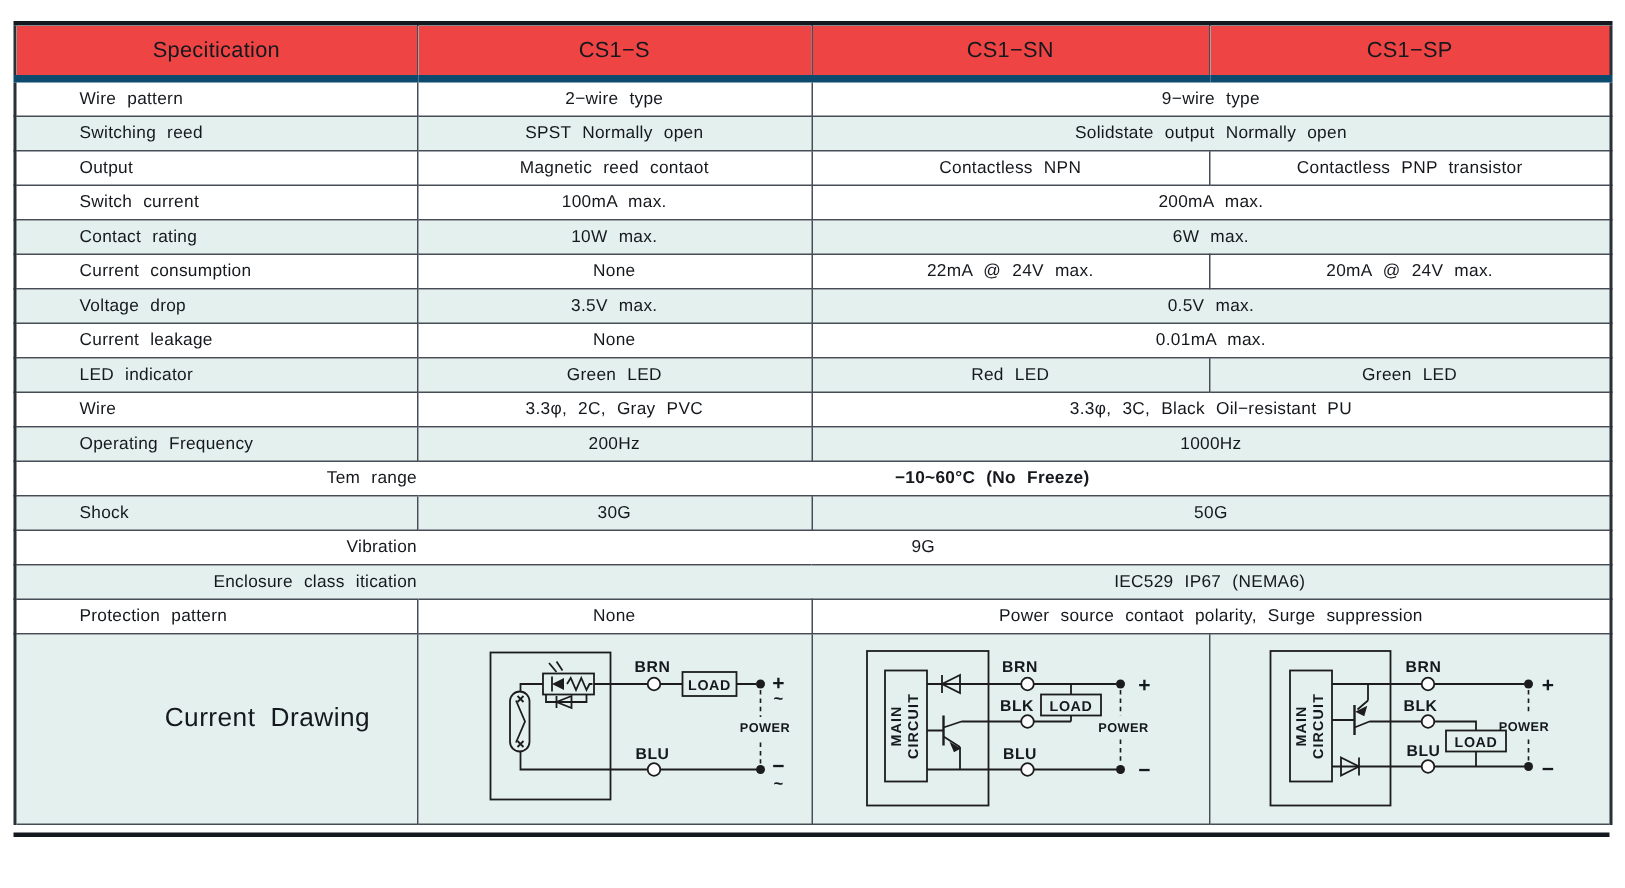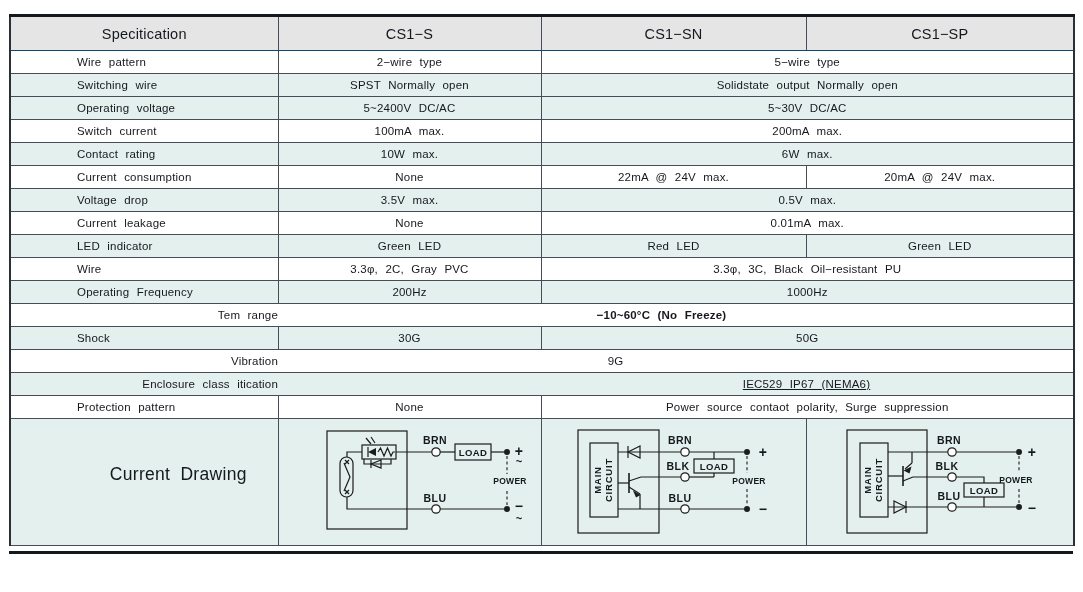--- a/index.html
+++ b/index.html
@@ -6,28 +6,28 @@
   .page{position:relative;width:1083px;height:592px;background:#ffffff;
         font-family:"Liberation Sans",sans-serif;color:#15181d;overflow:hidden;}
   .sheet{position:absolute;left:9px;top:14px;width:1064px;}
   table.spec{border-collapse:collapse;table-layout:fixed;width:1064px;
              border-left:2px solid #2a2f38;border-right:2px solid #2a2f38;
              border-top:3px solid #14181f;border-bottom:1px solid #2a2f38;}
   col.c0{width:268px;} col.c1{width:263px;} col.c2{width:265px;} col.c3{width:268px;}
   th,td{border:1px solid #464d57;font-weight:normal;font-size:11.5px;
         letter-spacing:.2px;word-spacing:4px;text-align:center;padding:0;
         height:22px;white-space:nowrap;overflow:hidden;background:transparent;}
-  thead th{background:#e5e5e5;font-size:14.5px;height:33px;border-bottom:1px solid #0c4a6e;}
+  thead th{background:#ef4444;font-size:14.5px;height:33px;border-bottom:5px solid #0c4a6e;}
   tr.alt td, tr.alt th{background:#e3f0ed;}
-  th.rlabel{text-align:left;padding-left:66px;}
+  th.rlabel{text-align:left;padding-left:42px;}
   th.nb{border-right:none;text-align:right;}
   td.nb{border-left:none;}
   .shifta{display:inline-block;transform:translateX(-14px);font-weight:bold;}
   .shiftb{display:inline-block;transform:translateX(-60px);}
-  .shiftc{display:inline-block;transform:translateX(131px);text-decoration:underline;}
+  .shiftc{display:inline-block;transform:translateX(131px);}
   tr.draw th, tr.draw td{height:126px;}
   th.drawlabel .txt{display:inline-block;font-size:17.5px;letter-spacing:.3px;
                     word-spacing:5px;transform:translate(34px,-8px);}
   th.drawlabel{text-align:center;padding-left:0;text-decoration:underline;}
   td.diagram{vertical-align:middle;padding:0;}
   td.diagram svg{display:block;}
   .bottom-bar{height:3px;background:#14181f;margin-top:5px;width:1064px;}
   svg .ln{stroke:#1c1c1c;stroke-width:1.2;fill:none;}
   svg .lnb{stroke:#1c1c1c;stroke-width:1.6;fill:none;}
   svg .dash{stroke:#1c1c1c;stroke-width:1.1;fill:none;stroke-dasharray:3 2.6;}
@@ -59,31 +59,32 @@
           <th>Specitication</th>
           <th>CS1−S</th>
           <th>CS1−SN</th>
           <th>CS1−SP</th>
         </tr>
       </thead>
       <tbody>
         <tr>
           <th class="rlabel">Wire pattern</th>
           <td>2−wire type</td>
-          <td colspan="2">5−wire type</td>
-        </tr>
-        <tr class="alt">
-          <th class="rlabel">Switching wire</th>
+          <td colspan="2">9−wire type</td>
+        </tr>
+        <tr class="alt">
+          <th class="rlabel">Switching reed</th>
           <td>SPST Normally open</td>
           <td colspan="2">Solidstate output Normally open</td>
         </tr>
-        <tr class="alt">
-          <th class="rlabel">Operating voltage</th>
-          <td>5~2400V DC/AC</td>
-          <td colspan="2">5~30V DC/AC</td>
+        <tr>
+          <th class="rlabel">Output</th>
+          <td>Magnetic reed contaot</td>
+          <td>Contactless NPN</td>
+          <td>Contactless PNP transistor</td>
         </tr>
         <tr>
           <th class="rlabel">Switch current</th>
           <td>100mA max.</td>
           <td colspan="2">200mA max.</td>
         </tr>
         <tr class="alt">
           <th class="rlabel">Contact rating</th>
           <td>10W max.</td>
           <td colspan="2">6W max.</td>

